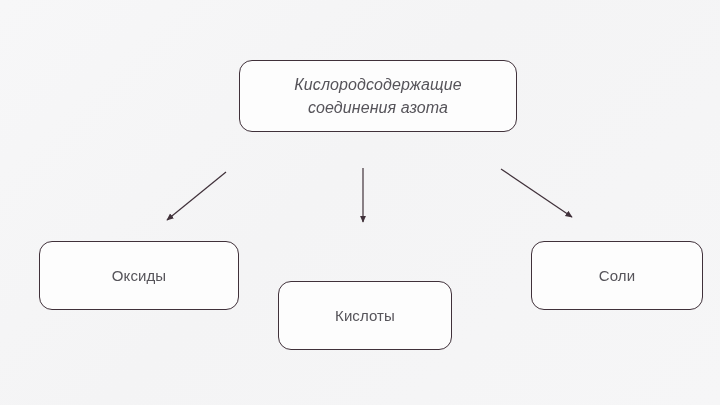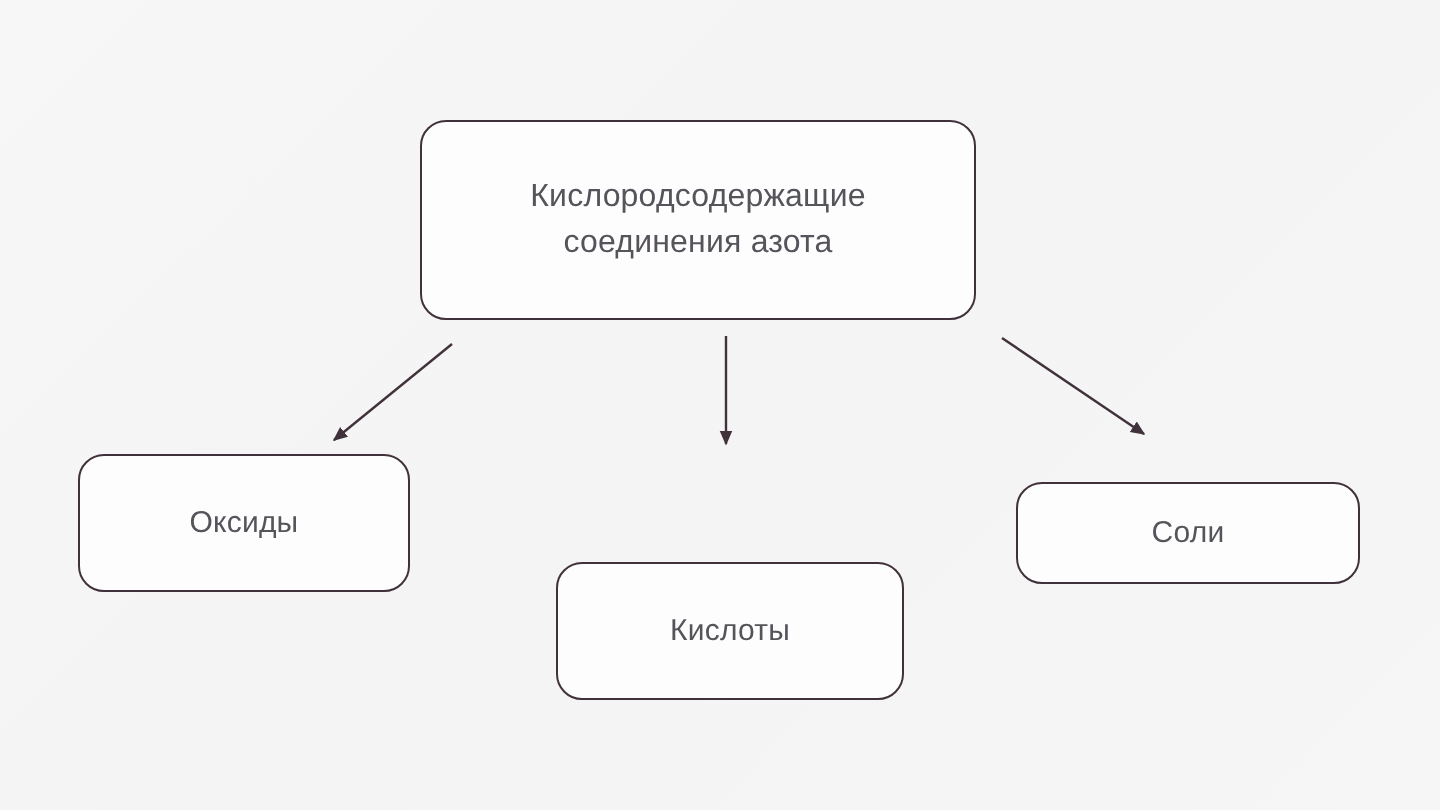--- a/index.html
+++ b/index.html
@@ -31,46 +31,47 @@
     text-align: center;
   }
   .node-label {
     color: #56545a;
     font-weight: 300;
     line-height: 1.45;
     letter-spacing: 0.1px;
     white-space: pre-line;
   }
   #node-root {
-    left: 210px;
+    left: 239px;
     top: 60px;
     width: 278px;
-    height: 100px;
+    height: 72px;
+    font-style: italic;
   }
   #node-root .node-label {
     font-size: 16px;
   }
   #node-oxides {
     left: 39px;
-    top: 227px;
-    width: 166px;
+    top: 241px;
+    width: 200px;
     height: 69px;
   }
   #node-acids {
     left: 278px;
     top: 241px;
     width: 174px;
     height: 69px;
     margin-top: 40px;
   }
   #node-salts {
-    left: 508px;
+    left: 531px;
     top: 241px;
     width: 172px;
-    height: 51px;
+    height: 69px;
   }
   #node-oxides .node-label,
   #node-acids .node-label,
   #node-salts .node-label {
     font-size: 15px;
   }
   #connector-layer {
     position: absolute;
     left: 0;
     top: 0;

